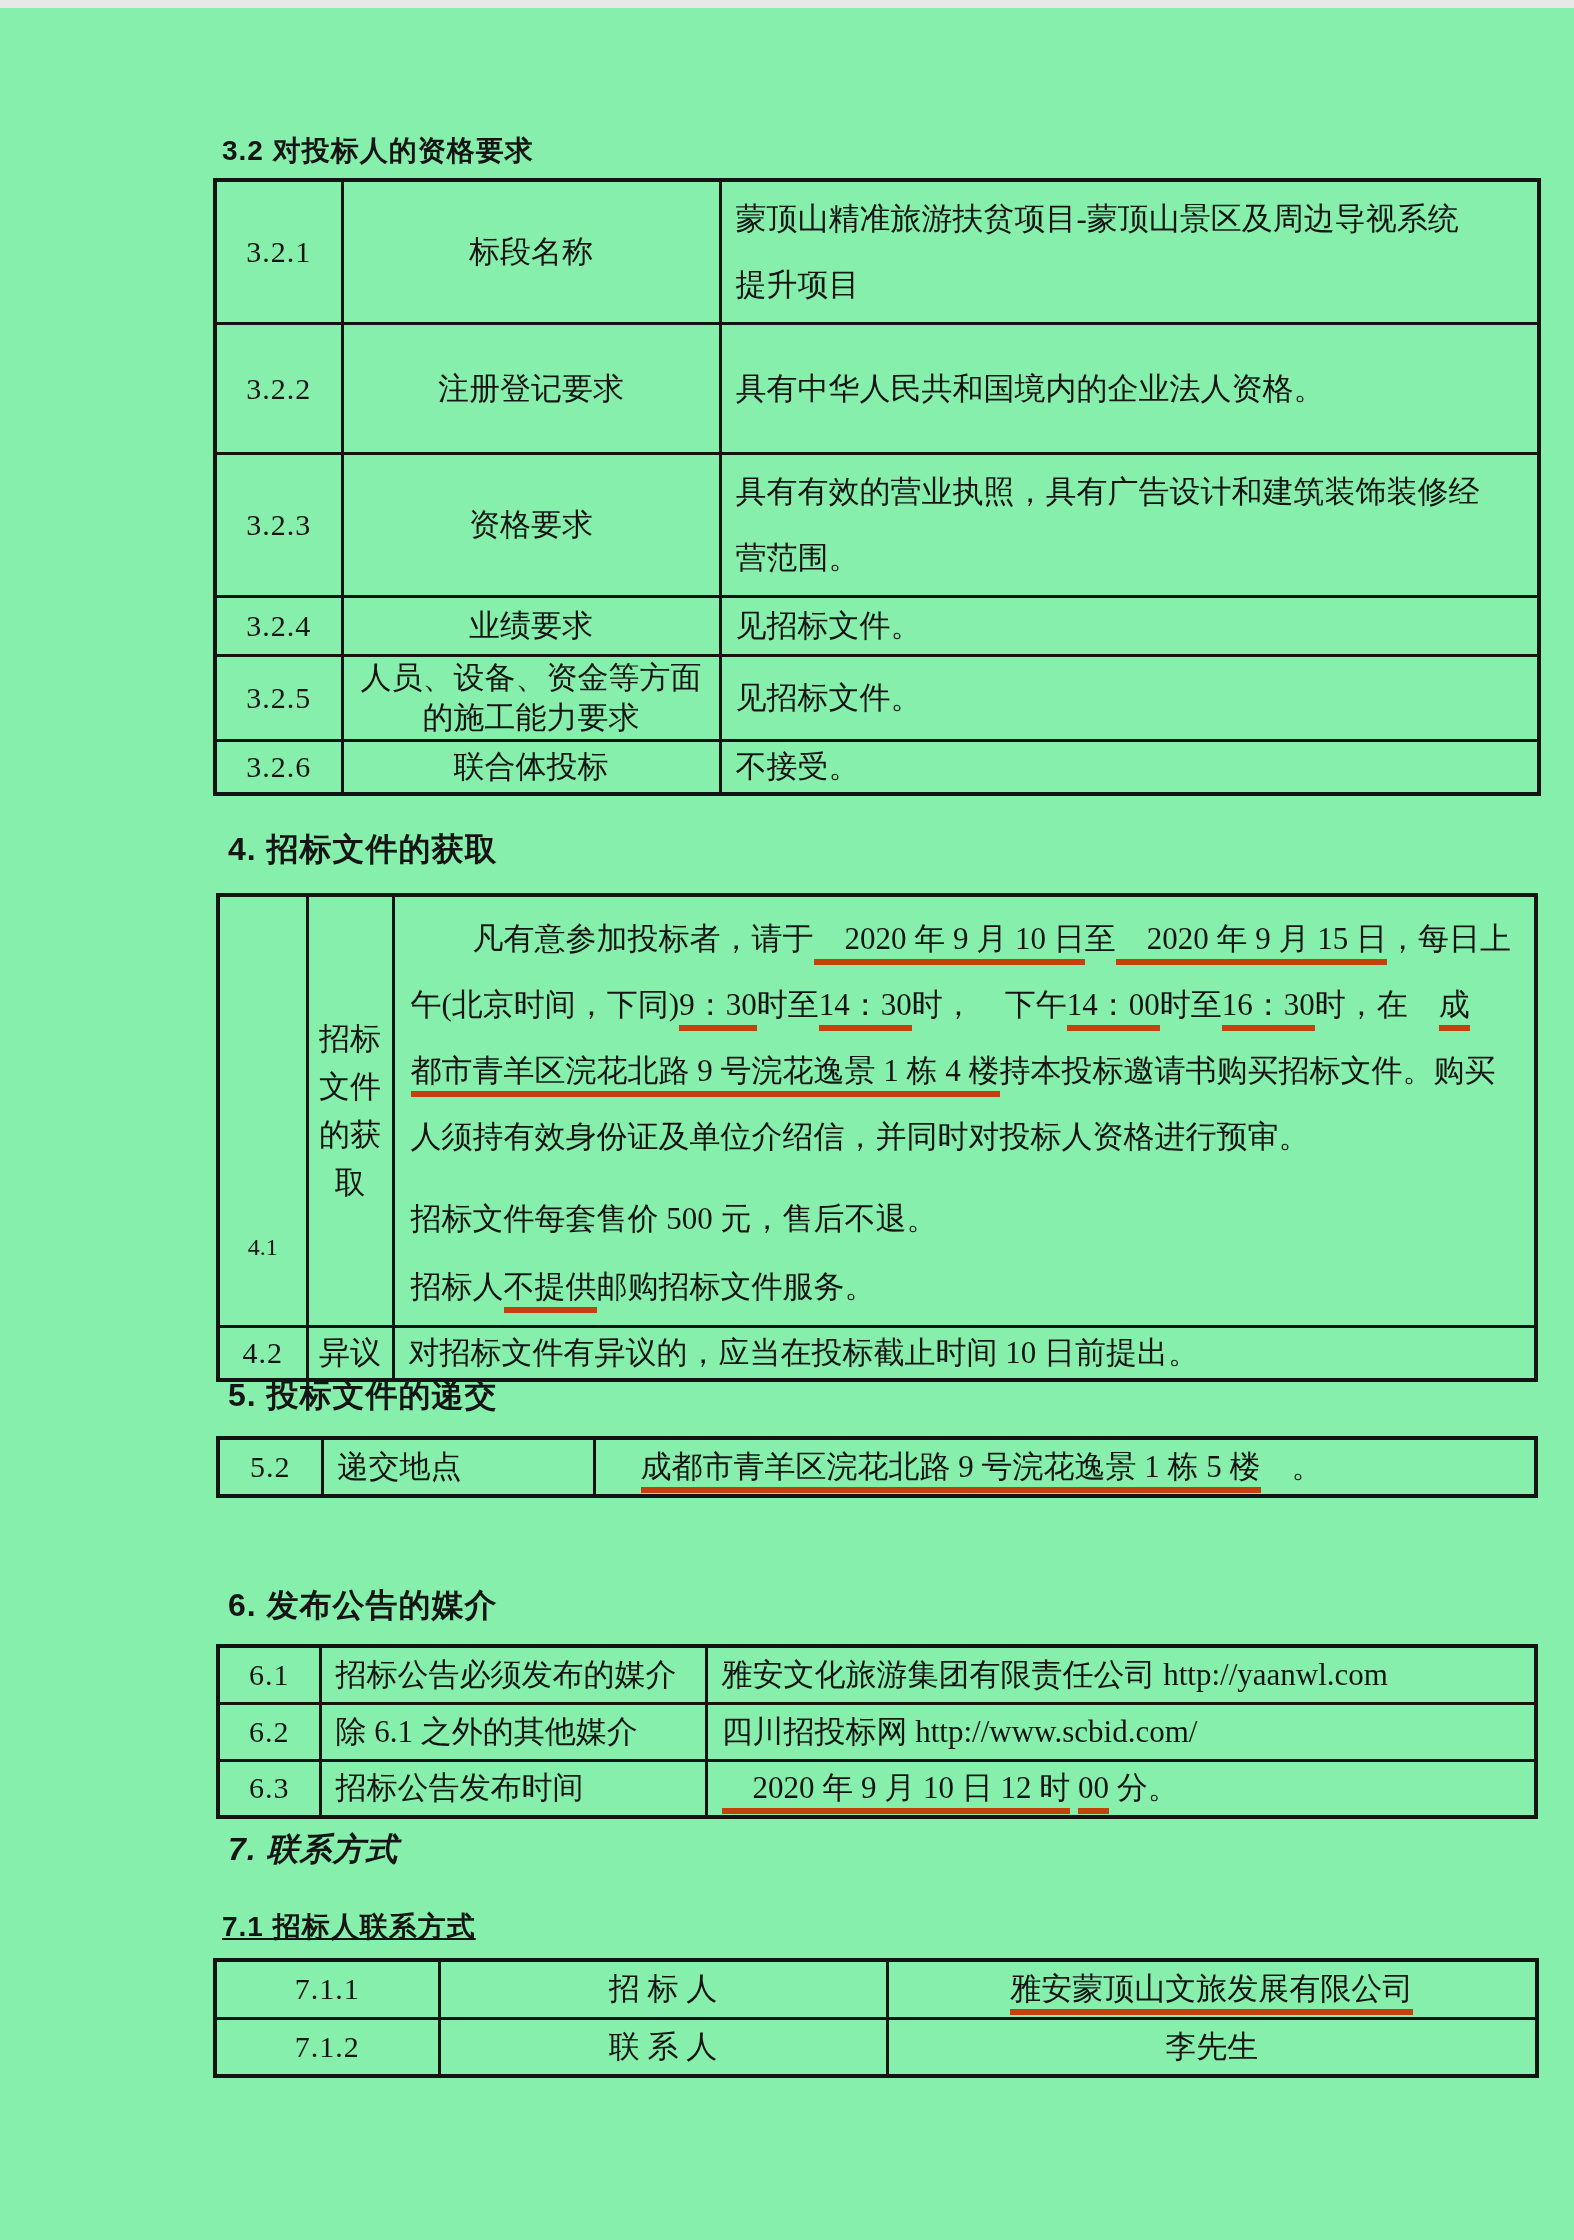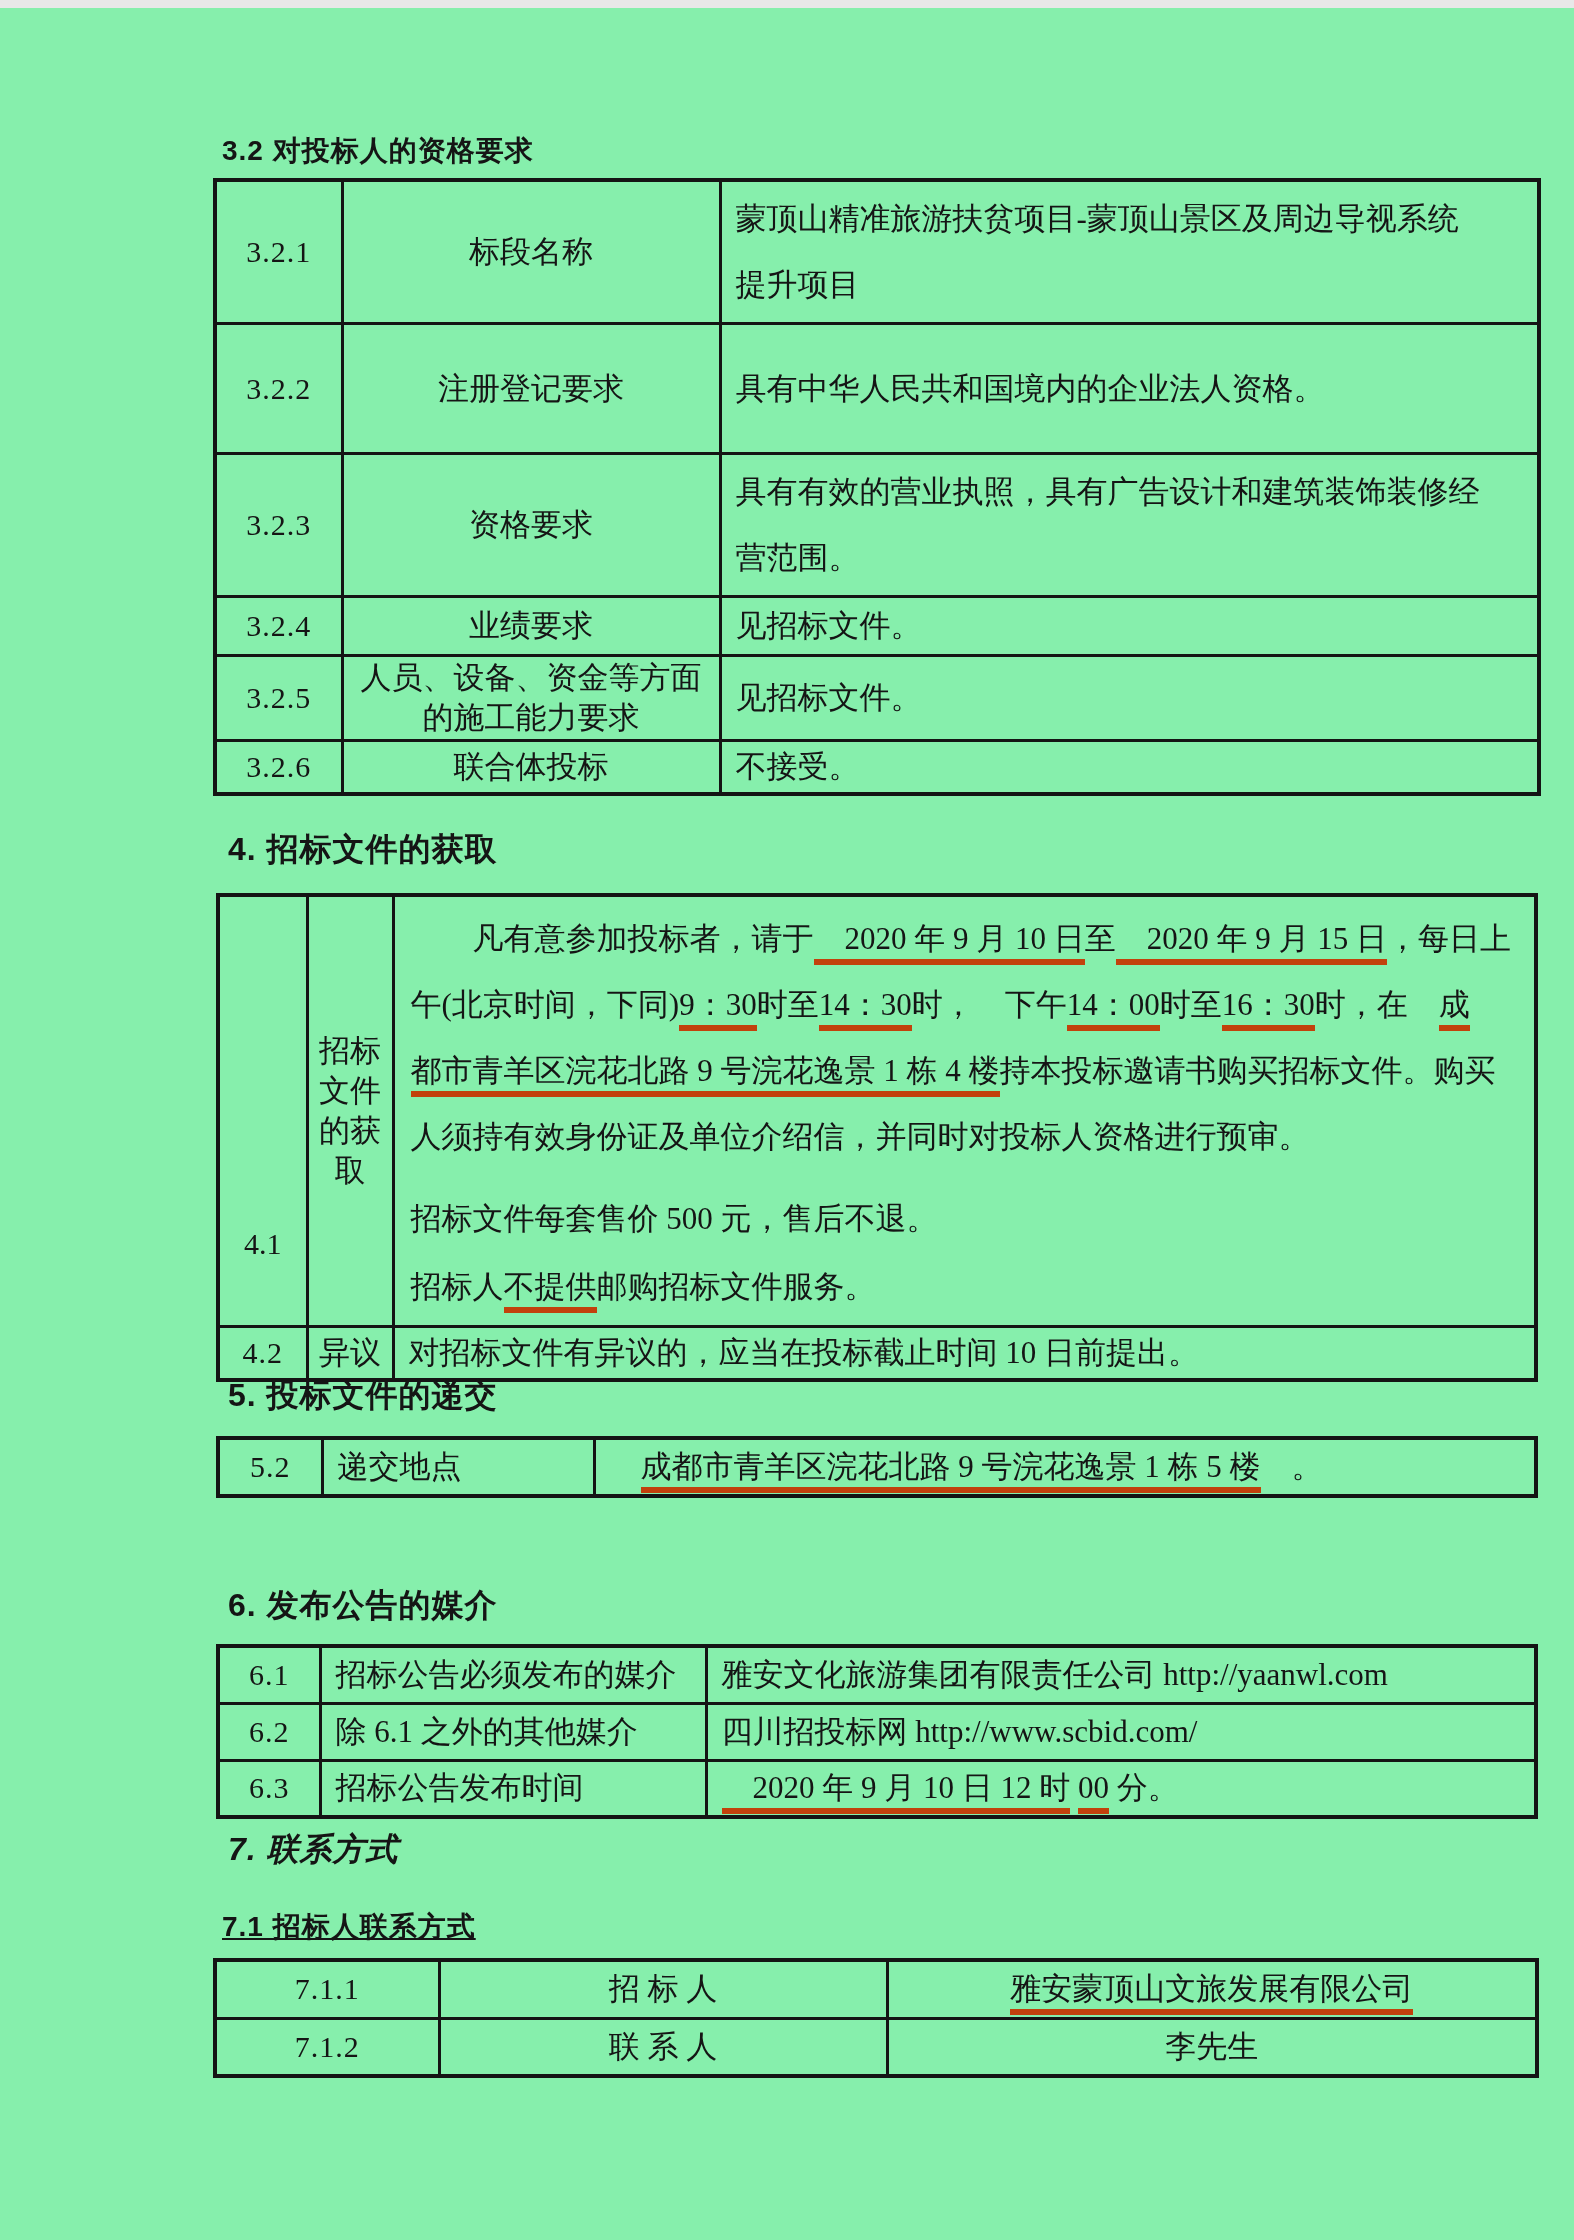--- a/index.html
+++ b/index.html
@@ -49,27 +49,27 @@
   td.content{ text-align:left; padding:4px 10px 4px 14px; }
   .lh-tall{ line-height:66px; }
   .lh-mid{ line-height:40px; }
   .u{
     border-bottom:6px solid #c2410c;
     padding-bottom:3px;
   }
   
   td.acq-num{
     text-align:center;
-    font-size:30px;
+    font-size:24px;
     vertical-align:bottom;
     padding-bottom:64px;
   }
   td.v-label{
     text-align:center;
-    line-height:40px;
+    line-height:48px;
     padding:0 8px;
     vertical-align:middle;
   }
   td.para-cell{
     vertical-align:top;
     padding:6px 12px 10px 16px;
   }
   .pl{ min-height:56px; line-height:56px; }
   .pl-1{ margin-top:8px; }
   .pl-2,.pl-3,.pl-4{ margin-top:10px; }

